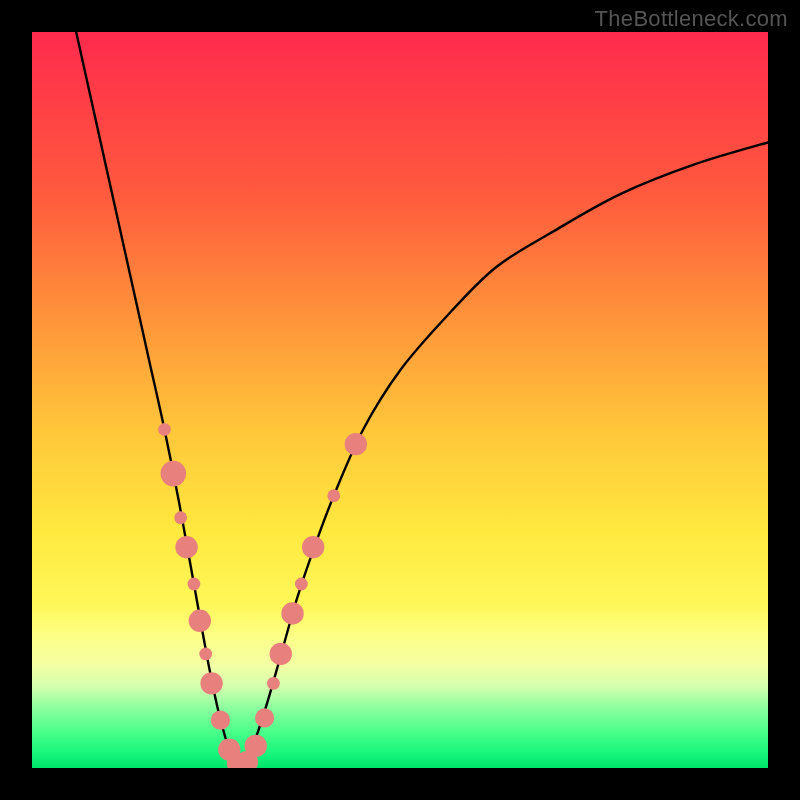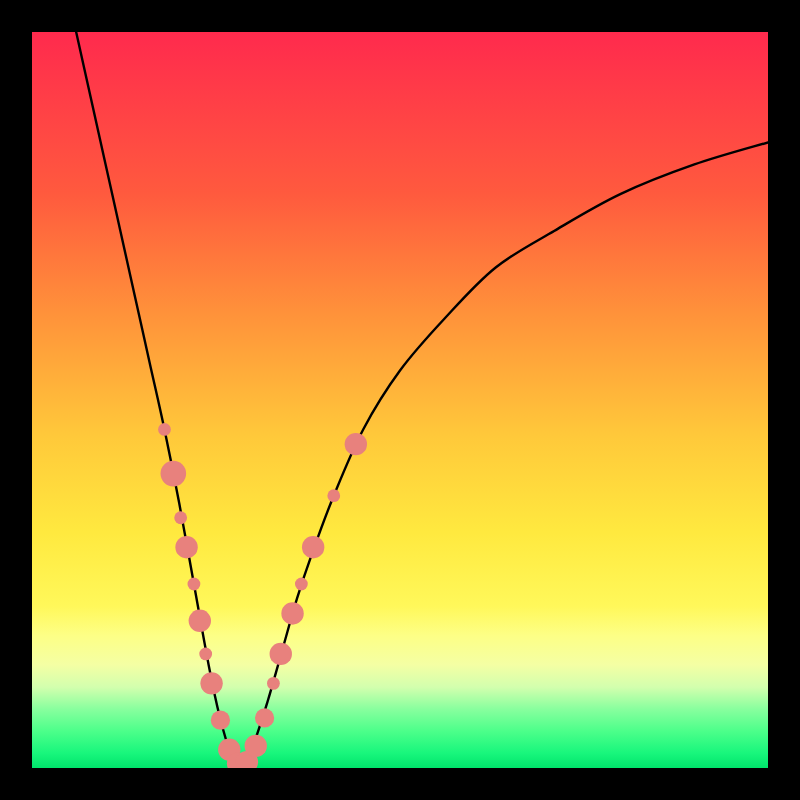--- a/index.html
+++ b/index.html
@@ -80,13 +80,14 @@
         <circle cx="232.576" cy="685.952" r="9.600000000000001" fill="#e8817d" stroke="#d86b66" stroke-width="0"></circle>
         <circle cx="241.40799999999996" cy="651.36" r="6.4" fill="#e8817d" stroke="#d86b66" stroke-width="0"></circle>
         <circle cx="248.76799999999997" cy="621.92" r="11.200000000000001" fill="#e8817d" stroke="#d86b66" stroke-width="0"></circle>
         <circle cx="260.544" cy="581.44" r="11.200000000000001" fill="#e8817d" stroke="#d86b66" stroke-width="0"></circle>
         <circle cx="269.376" cy="552" r="6.4" fill="#e8817d" stroke="#d86b66" stroke-width="0"></circle>
         <circle cx="281.152" cy="515.2" r="11.200000000000001" fill="#e8817d" stroke="#d86b66" stroke-width="0"></circle>
         <circle cx="301.76" cy="463.68" r="6.4" fill="#e8817d" stroke="#d86b66" stroke-width="0"></circle>
         <circle cx="323.84" cy="412.16" r="11.200000000000001" fill="#e8817d" stroke="#d86b66" stroke-width="0"></circle>
       </svg>
   </div>
+  <div class="watermark">TheBottleneck.com</div>
 </div>
 
 </body></html>

